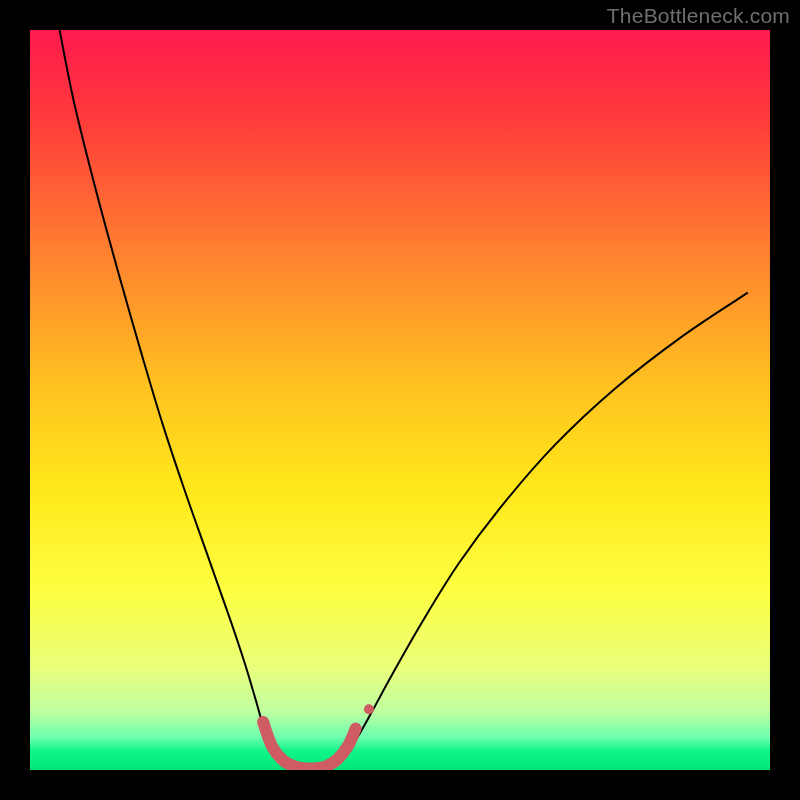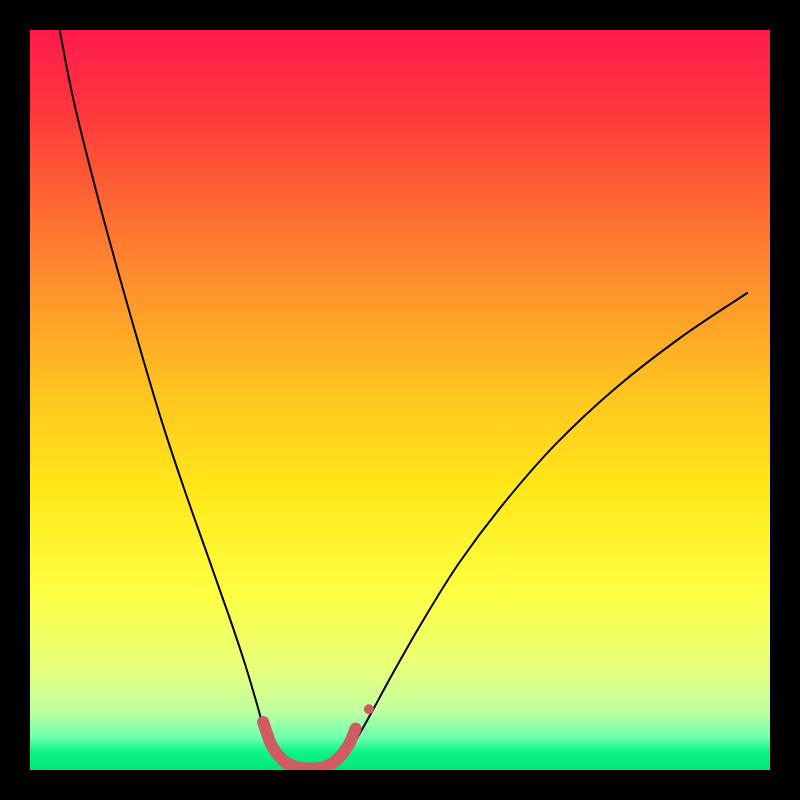--- a/index.html
+++ b/index.html
@@ -32,20 +32,21 @@
   svg {
     position: absolute;
     top: 0;
     left: 0;
   }
 </style>
 </head>
 <body>
 
 <div class="frame">
+  <div class="watermark">TheBottleneck.com</div>
 
   <svg id="chart-svg" width="800" height="800" viewBox="0 0 800 800">
     <defs>
       <linearGradient id="bg-grad" x1="0" y1="0" x2="0" y2="1">
           <stop offset="0%" stop-color="#ff1a4d"></stop>
           <stop offset="12%" stop-color="#ff3b3b"></stop>
           <stop offset="30%" stop-color="#ff8030"></stop>
           <stop offset="48%" stop-color="#ffc220"></stop>
           <stop offset="62%" stop-color="#ffe81a"></stop>
           <stop offset="76%" stop-color="#fdff42"></stop>

